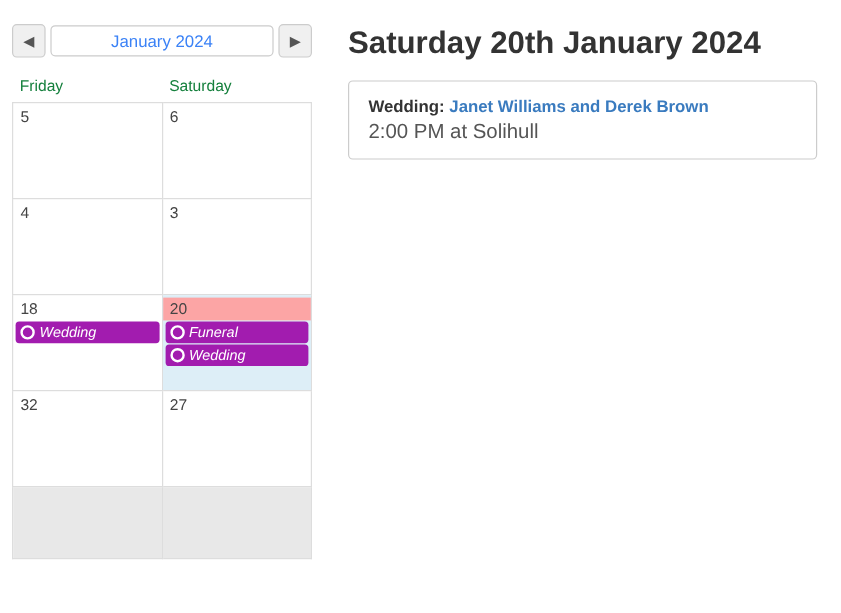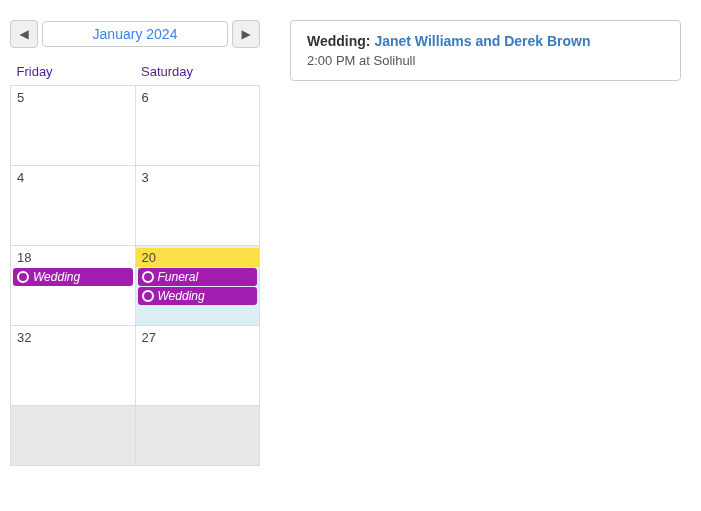--- a/index.html
+++ b/index.html
@@ -50,41 +50,41 @@
     }
 
     
     .cal-grid {
       width: 100%;
       border-collapse: collapse;
     }
     .cal-grid th {
       font-size: 13px;
       font-weight: normal;
-      color: #4c1d95;
+      color: #15803d;
       text-align: left;
       padding: 2px 6px 6px 6px;
       border-bottom: none;
     }
     .cal-grid td {
       vertical-align: top;
       width: 50%;
       border: 1px solid #ddd;
       padding: 2px 0 0 0;
       height: 80px;
       position: relative;
     }
     .day-num {
       font-size: 13px;
       color: #444;
       padding: 2px 6px;
       display: block;
     }
     .day-num.selected {
-      background: #fde047;
+      background: #fca5a5;
     }
     td.selected-col {
       background: #ddeef7;
     }
 
     
     .event-bar {
       display: flex;
       align-items: center;
       font-size: 12px;
@@ -143,21 +143,21 @@
     }
     .event-detail-name .label {
       font-weight: bold;
       margin-top: 44px;
     }
     .event-detail-name .people {
       color: #3a7bbf;
       font-weight: bold;
     }
     .event-detail-time {
-      font-size: 13px;
+      font-size: 17px;
       color: #555;
     }
   </style>
 </head>
 <body>
 
 <div class="calendar-panel">
 
   <div class="cal-nav">
     <button class="nav-btn">◀</button>
@@ -220,20 +220,21 @@
         </tr>
         <tr>
           <td class="filler"></td>
           <td class="filler"></td>
         </tr>
       </tbody>
   </table>
 </div>
 
 <div class="detail-panel">
+  <div class="detail-title">Saturday 20th January 2024</div>
   <div class="event-detail-card">
     <div class="event-detail-name">
       <span class="label">Wedding:</span>
       <span class="people">Janet Williams and Derek Brown</span>
     </div>
     <div class="event-detail-time">2:00 PM at Solihull</div>
   </div>
 </div>
 
 </body></html>

